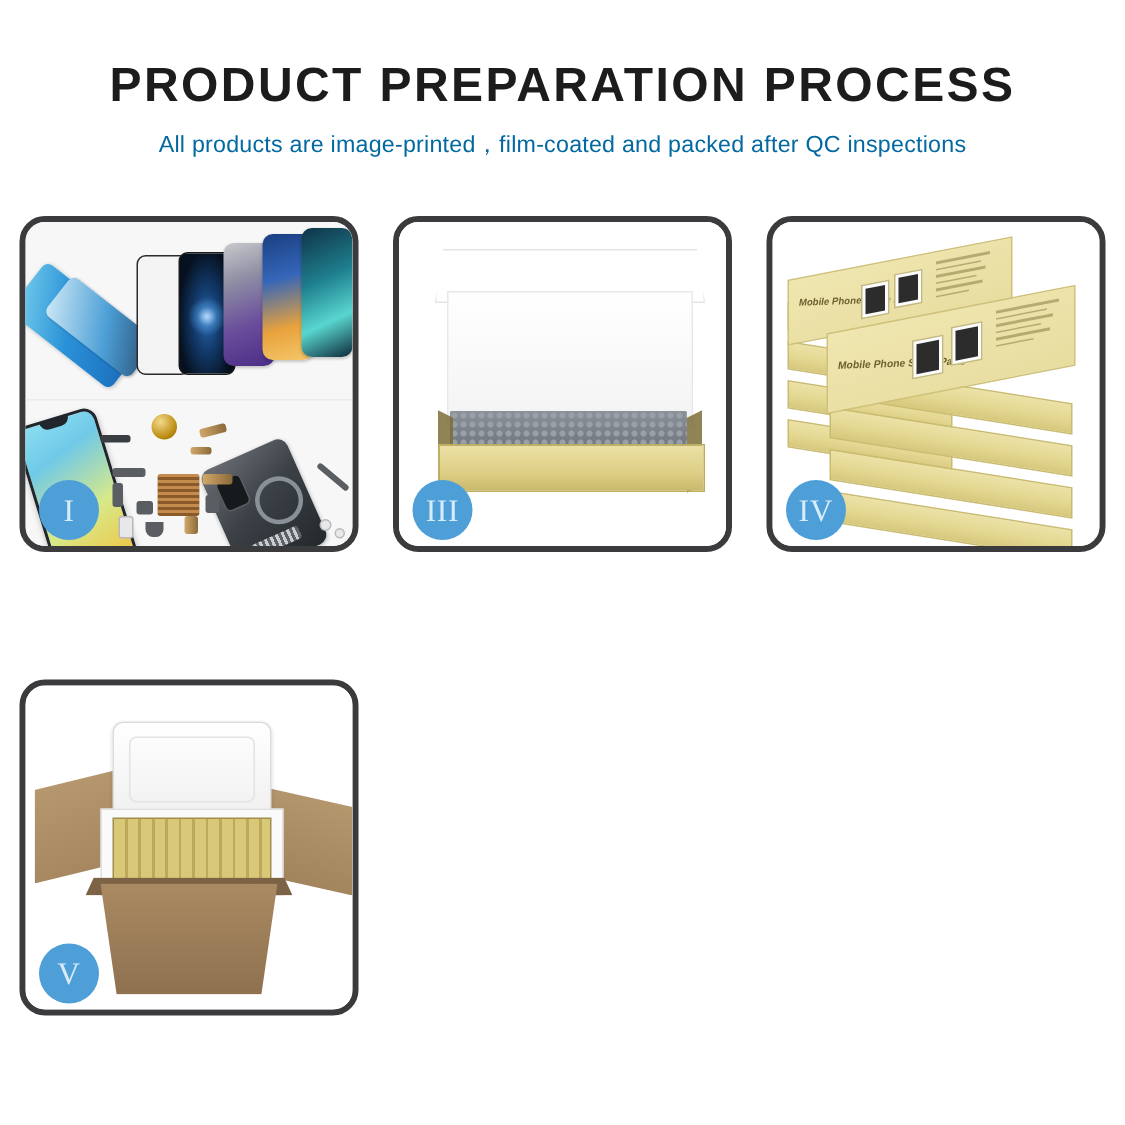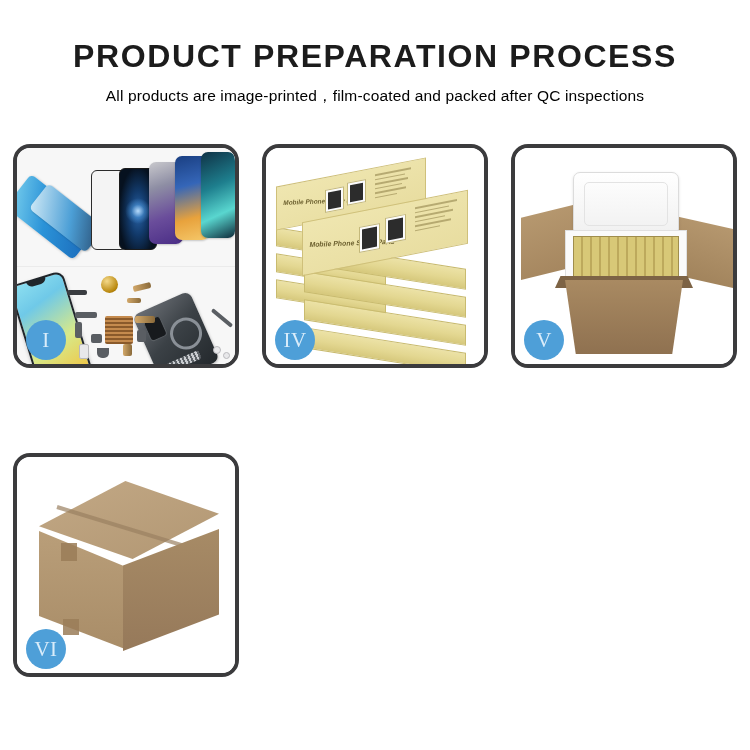--- a/index.html
+++ b/index.html
@@ -26,21 +26,21 @@
     font-weight: 700;
     letter-spacing: 1.6px;
     color: #1c1c1c;
     margin: 0;
     line-height: 1.05;
   }
   #page-subtitle {
     font-family: "Liberation Sans", sans-serif;
     font-size: 15.5px;
     font-weight: 400;
-    color: #000000;
+    color: #0369a1;
     margin: 12px 0 0 0;
     letter-spacing: 0.15px;
   }
 
   
   #steps-grid {
     position: absolute;
     top: 144px;
     left: 13px;
     width: 724px;
@@ -359,20 +359,32 @@
       <div class="pt s" style="left:120px;top:182px;width:9px;height:12px;"></div>
       <div class="pt l" style="left:106px;top:196px;width:9px;height:12px;"></div>
       <div class="pt s" style="left:192px;top:168px;width:26px;height:4px;transform:rotate(40deg);"></div>
       <div class="pt w" style="left:196px;top:198px;width:6px;height:6px;border-radius:50%;"></div>
       <div class="pt w" style="left:206px;top:204px;width:5px;height:5px;border-radius:50%;"></div>
     </div>
     <div class="step-badge">I</div>
   </div>
 
 
+  <div class="step-panel">
+    <div class="panel-photo">
+      <div class="p3-bg"></div>
+      <div class="p3-lid"></div>
+      <div class="p3-back"></div>
+      <div class="p3-foam"></div>
+      <div class="p3-edgeL"></div>
+      <div class="p3-edgeR"></div>
+      <div class="p3-front"></div>
+    </div>
+    <div class="step-badge">III</div>
+  </div>
 
   <div class="step-panel">
     <div class="panel-photo">
       <div class="p4-bg"></div>
 
       <div class="ybox" style="left:10px;top:62px;width:108px;height:17px;transform:skewY(9deg);"></div>
       <div class="ybox" style="left:10px;top:88px;width:108px;height:17px;transform:skewY(9deg);"></div>
       <div class="ybox" style="left:10px;top:114px;width:108px;height:17px;transform:skewY(9deg);"></div>
       <div class="ybox" style="left:10px;top:140px;width:108px;height:17px;transform:skewY(9deg);"></div>
 
@@ -427,26 +439,14 @@
       <div class="p5-flapR"></div>
       <div class="p5-foamlid"></div>
       <div class="p5-foambox"></div>
       <div class="p5-inner"></div>
       <div class="p5-cartonTop"></div>
       <div class="p5-carton"></div>
     </div>
     <div class="step-badge">V</div>
   </div>
 
-  <div class="step-panel">
-    <div class="panel-photo">
-      <div class="p6-bg"></div>
-      <div class="p6-top"></div>
-      <div class="p6-seam"></div>
-      <div class="p6-left"></div>
-      <div class="p6-right"></div>
-      <div class="p6-tape" style="left:44px;top:86px;width:16px;height:18px;"></div>
-      <div class="p6-tape" style="left:46px;top:162px;width:16px;height:16px;"></div>
-    </div>
-    <div class="step-badge">VI</div>
-  </div>
 
 </div>
 
 </body></html>

